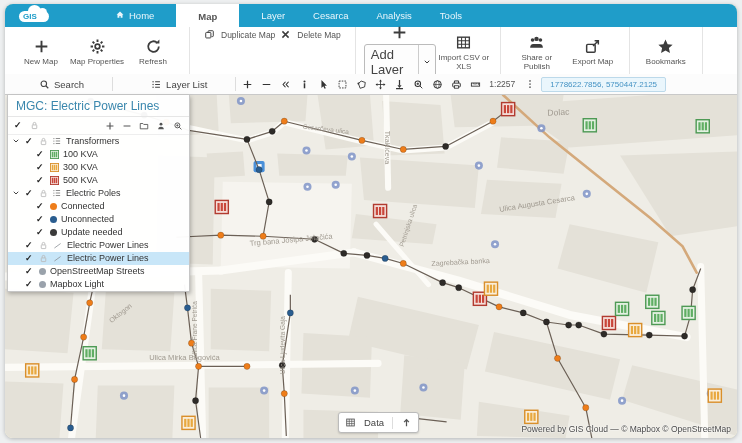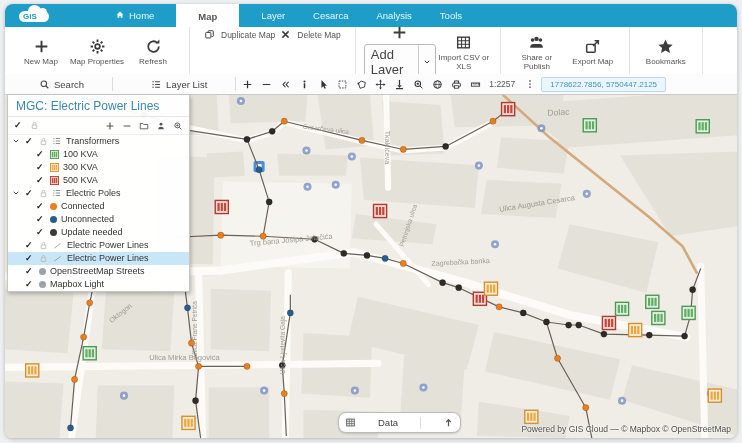--- a/index.html
+++ b/index.html
@@ -57,21 +57,21 @@
   .prow.selected{background:#c8e6f8;}
   .prow .caret{width:9px;display:flex;}
   .prow .caret .ic{width:8px;height:8px;color:#444;}
   .prow .chk{font-size:9px;font-weight:bold;color:#222;width:10px;line-height:10px;}
   .prow .plabel{color:#333;white-space:nowrap;}
   .sw{width:9px;height:9px;box-sizing:border-box;position:relative;display:inline-block;}
   .dotsw{width:7px;height:7px;border-radius:50%;display:inline-block;}
   .basemap-dot{width:7px;height:7px;border-radius:50%;background:#9aa2ab;display:inline-block;}
   .linesw{width:11px;height:9px;display:inline-block;}
   
-  #data-widget{position:absolute;left:333px;bottom:5px;height:19px;background:#fff;border:1px solid #bbb;border-radius:8px;display:flex;align-items:center;padding:0 6px;gap:22px;box-shadow:0 1px 2px rgba(0,0,0,.15);cursor:pointer;margin-top:24px;}
+  #data-widget{position:absolute;left:333px;bottom:5px;height:19px;background:#fff;border:1px solid #bbb;border-radius:3px;display:flex;align-items:center;padding:0 6px;gap:8px;box-shadow:0 1px 2px rgba(0,0,0,.15);cursor:pointer;margin-top:24px;}
   #data-widget .ic{width:11px;height:11px;color:#555;}
   #data-widget span{font-size:9.5px;color:#444;}
   #data-widget .dw-sep{width:1px;height:12px;background:#ddd;}
   #attribution{position:absolute;right:6px;bottom:4px;font-size:8.5px;color:#4a4a4a;text-shadow:0 0 2px #fff,0 0 2px #fff;}
   .ic{display:inline-block;vertical-align:middle;}
 </style>
 </head>
 <body>
 
 <svg width="0" height="0" style="position:absolute" aria-hidden="true">

